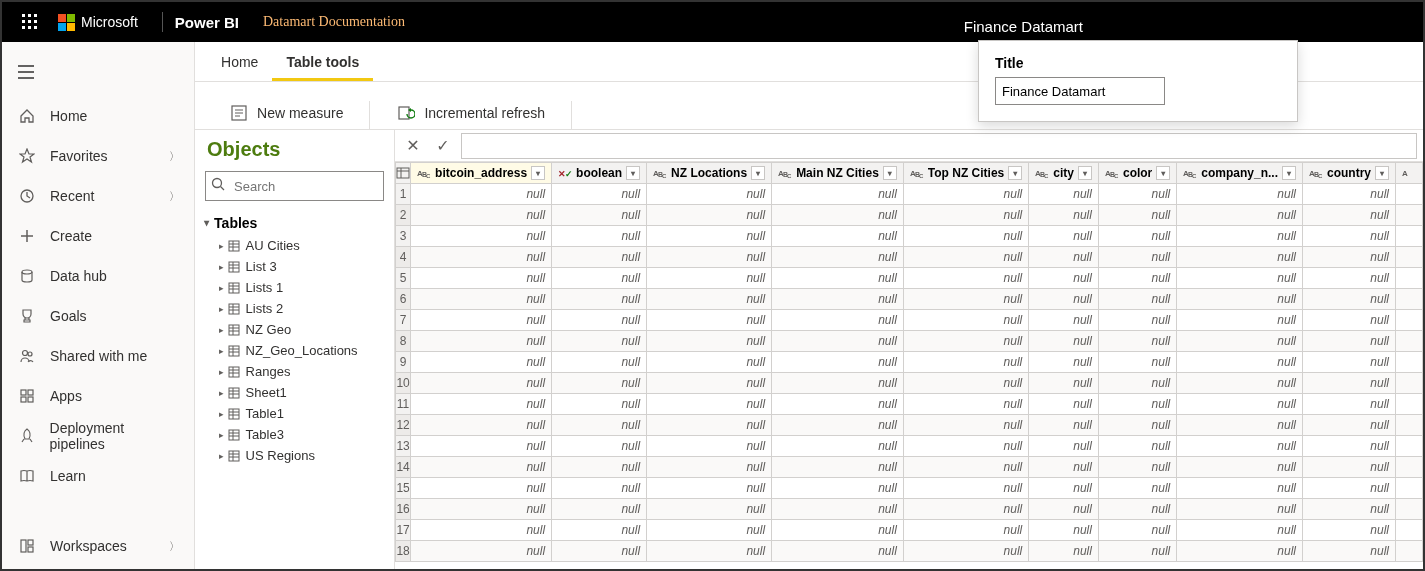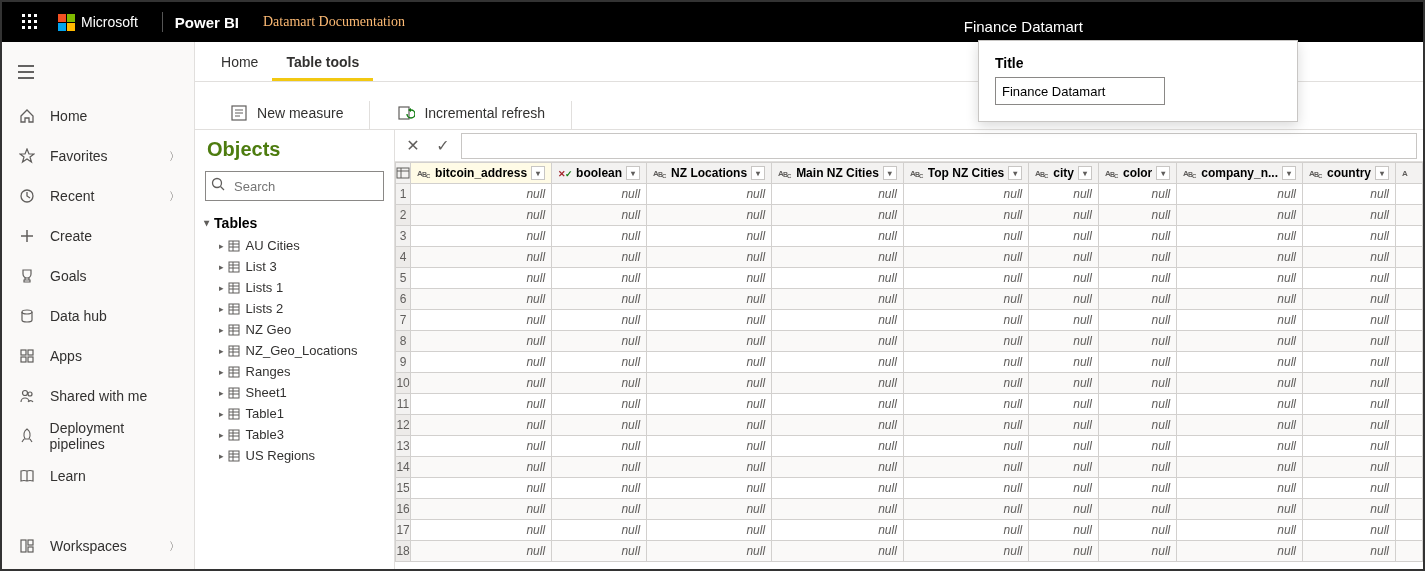--- a/index.html
+++ b/index.html
@@ -169,54 +169,54 @@
             <svg width="16" height="16" viewBox="0 0 16 16">
               <line x1="8" y1="2" x2="8" y2="14" stroke="#605e5c" stroke-width="1.5"></line>
               <line x1="2" y1="8" x2="14" y2="8" stroke="#605e5c" stroke-width="1.5"></line>
             </svg>
           </span>
           <span>Create</span>
         </div>
         <div class="navitem">
           <span class="icon">
             <svg width="16" height="16" viewBox="0 0 16 16">
-              <path d="M4 2 H12 V6 A4 4 0 0 1 4 6 Z M6 10 H10 V12 H6 Z M5 12 H11 V14 H5 Z" fill="none" stroke="#605e5c" stroke-width="1.2"></path>
-            </svg>
-          </span>
-          <span>Goals</span>
-        </div>
-        <div class="navitem">
-          <span class="icon">
-            <svg width="16" height="16" viewBox="0 0 16 16">
               <ellipse cx="8" cy="4" rx="5" ry="2" fill="none" stroke="#605e5c" stroke-width="1.2"></ellipse>
               <path d="M3 4 V12 A5 2 0 0 0 13 12 V4" fill="none" stroke="#605e5c" stroke-width="1.2"></path>
             </svg>
           </span>
           <span>Data hub</span>
+        </div>
+        <div class="navitem">
+          <span class="icon">
+            <svg width="16" height="16" viewBox="0 0 16 16">
+              <path d="M4 2 H12 V6 A4 4 0 0 1 4 6 Z M6 10 H10 V12 H6 Z M5 12 H11 V14 H5 Z" fill="none" stroke="#605e5c" stroke-width="1.2"></path>
+            </svg>
+          </span>
+          <span>Goals</span>
+        </div>
+        <div class="navitem">
+          <span class="icon">
+            <svg width="16" height="16" viewBox="0 0 16 16">
+              <circle cx="6" cy="5" r="2.5" fill="none" stroke="#605e5c" stroke-width="1.2"></circle>
+              <circle cx="11" cy="6" r="2" fill="none" stroke="#605e5c" stroke-width="1.2"></circle>
+              <path d="M2 14 A4 4 0 0 1 10 14 M9 14 A3 3 0 0 1 14 14" fill="none" stroke="#605e5c" stroke-width="1.2"></path>
+            </svg>
+          </span>
+          <span>Shared with me</span>
         </div>
         <div class="navitem">
           <span class="icon">
             <svg width="16" height="16" viewBox="0 0 16 16">
               <rect x="2" y="2" width="5" height="5" fill="none" stroke="#605e5c" stroke-width="1.2"></rect>
               <rect x="9" y="2" width="5" height="5" fill="none" stroke="#605e5c" stroke-width="1.2"></rect>
               <rect x="2" y="9" width="5" height="5" fill="none" stroke="#605e5c" stroke-width="1.2"></rect>
               <rect x="9" y="9" width="5" height="5" fill="none" stroke="#605e5c" stroke-width="1.2"></rect>
             </svg>
           </span>
           <span>Apps</span>
-        </div>
-        <div class="navitem">
-          <span class="icon">
-            <svg width="16" height="16" viewBox="0 0 16 16">
-              <circle cx="6" cy="5" r="2.5" fill="none" stroke="#605e5c" stroke-width="1.2"></circle>
-              <circle cx="11" cy="6" r="2" fill="none" stroke="#605e5c" stroke-width="1.2"></circle>
-              <path d="M2 14 A4 4 0 0 1 10 14 M9 14 A3 3 0 0 1 14 14" fill="none" stroke="#605e5c" stroke-width="1.2"></path>
-            </svg>
-          </span>
-          <span>Shared with me</span>
         </div>
         <div class="navitem">
           <span class="icon">
             <svg width="16" height="16" viewBox="0 0 16 16">
               <path d="M8 1 C11 3 12 7 10 11 L6 11 C4 7 5 3 8 1 Z M5 11 L3 14 M11 11 L13 14" fill="none" stroke="#605e5c" stroke-width="1.2"></path>
             </svg>
           </span>
           <span>Deployment pipelines</span>
         </div>
         <div class="navitem">

